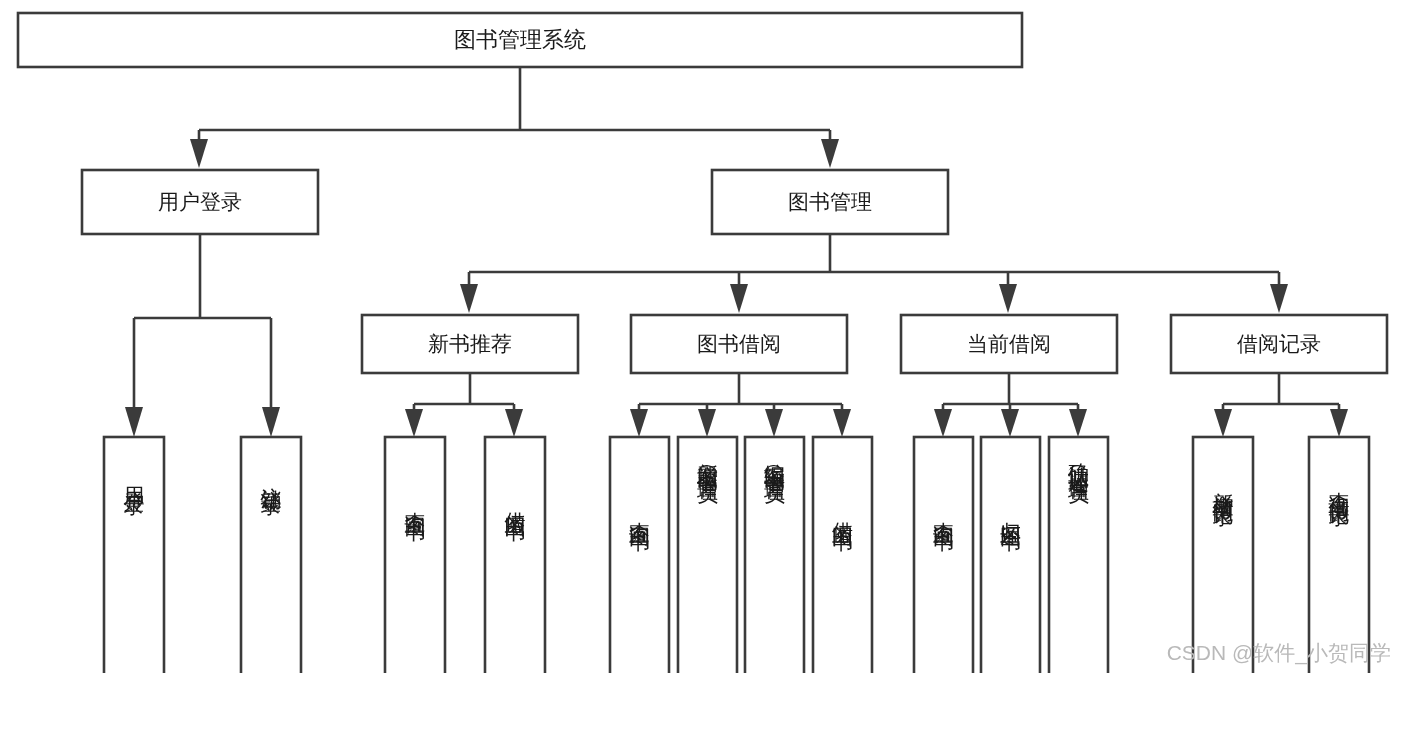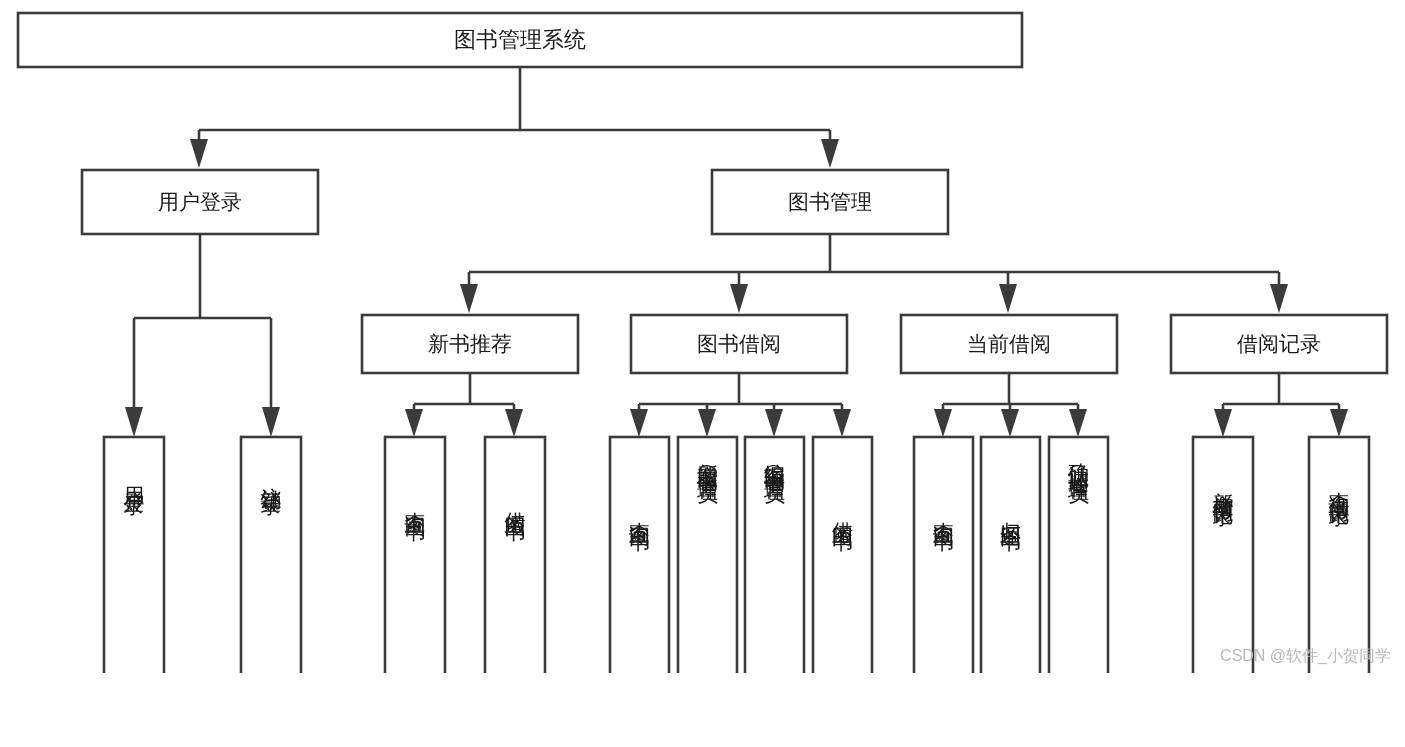--- a/index.html
+++ b/index.html
@@ -69,21 +69,21 @@
     line-height: 1.05;
     color: #1a1a1a;
     letter-spacing: 3px;
     white-space: nowrap;
   }
   .watermark {
     position: absolute;
     right: 14px;
     bottom: 6px;
     font-family: "Liberation Sans", "DejaVu Sans", sans-serif;
-    font-size: 16px;
+    font-size: 21px;
     color: #b9b9b9;
     white-space: nowrap;
     pointer-events: none;
     text-align: right;
   }
 </style>
 </head>
 <body>
 
 <div id="diagram-root">

